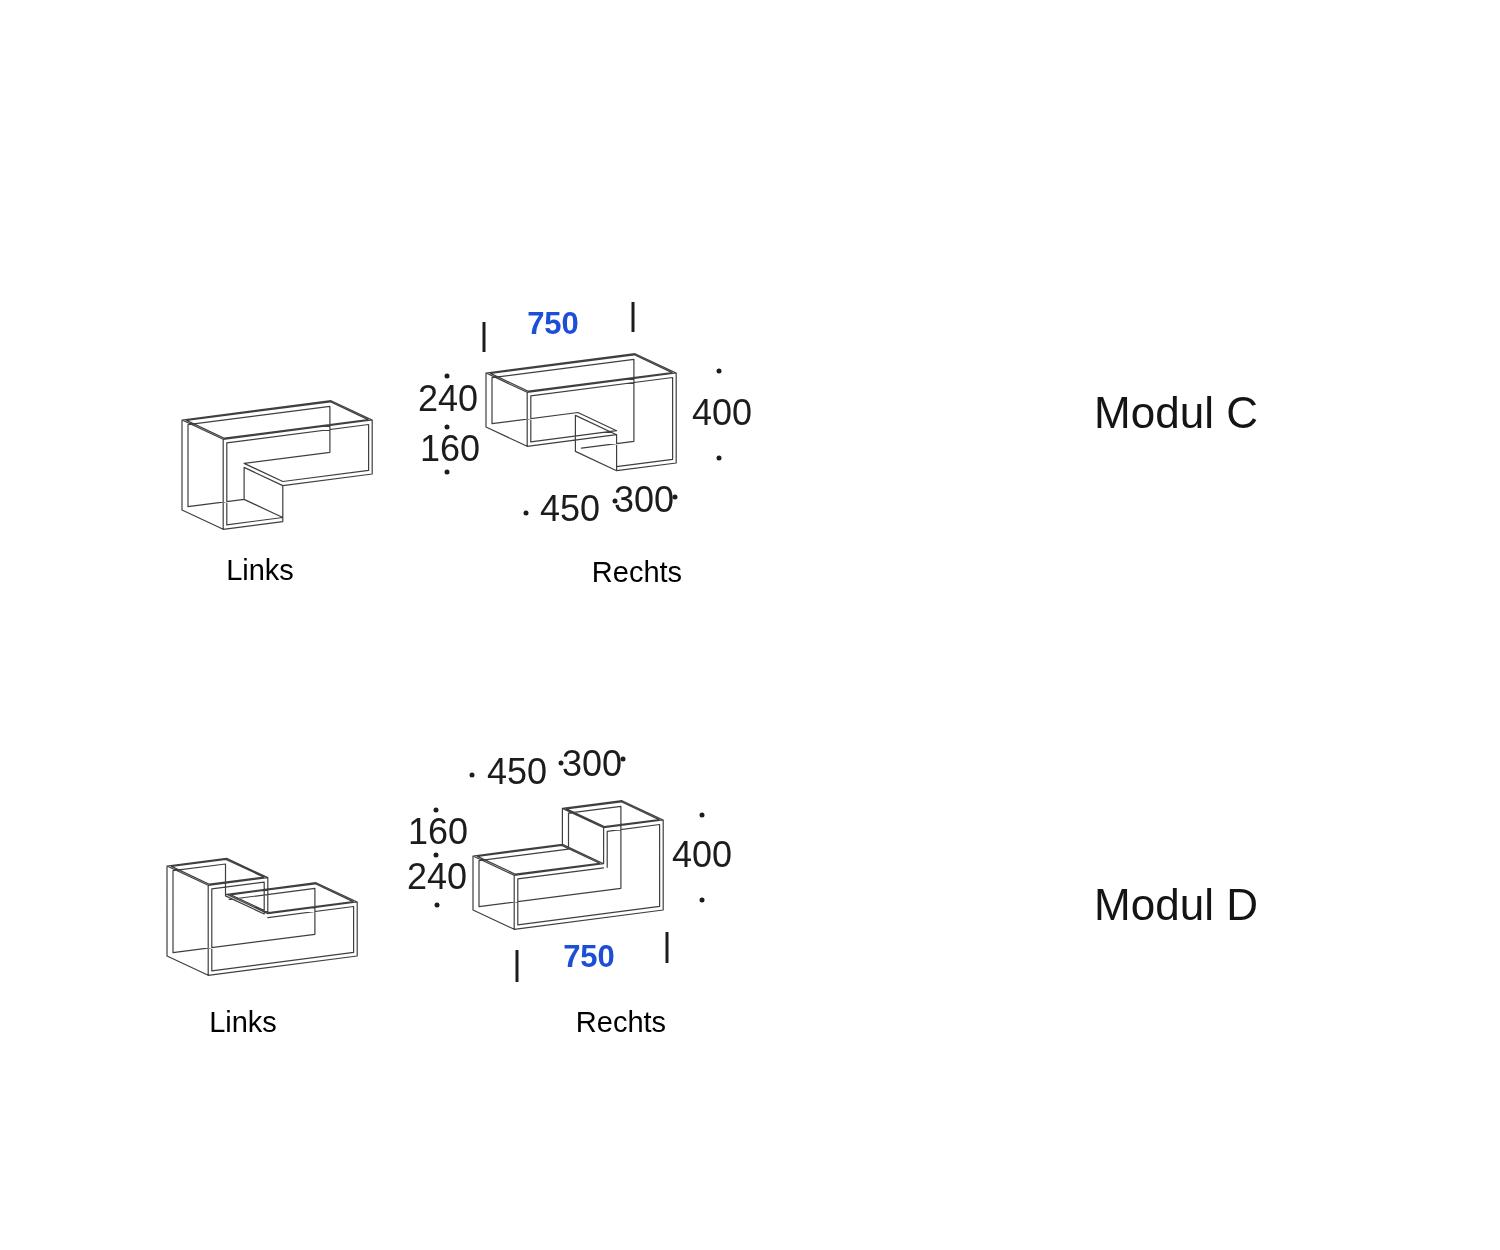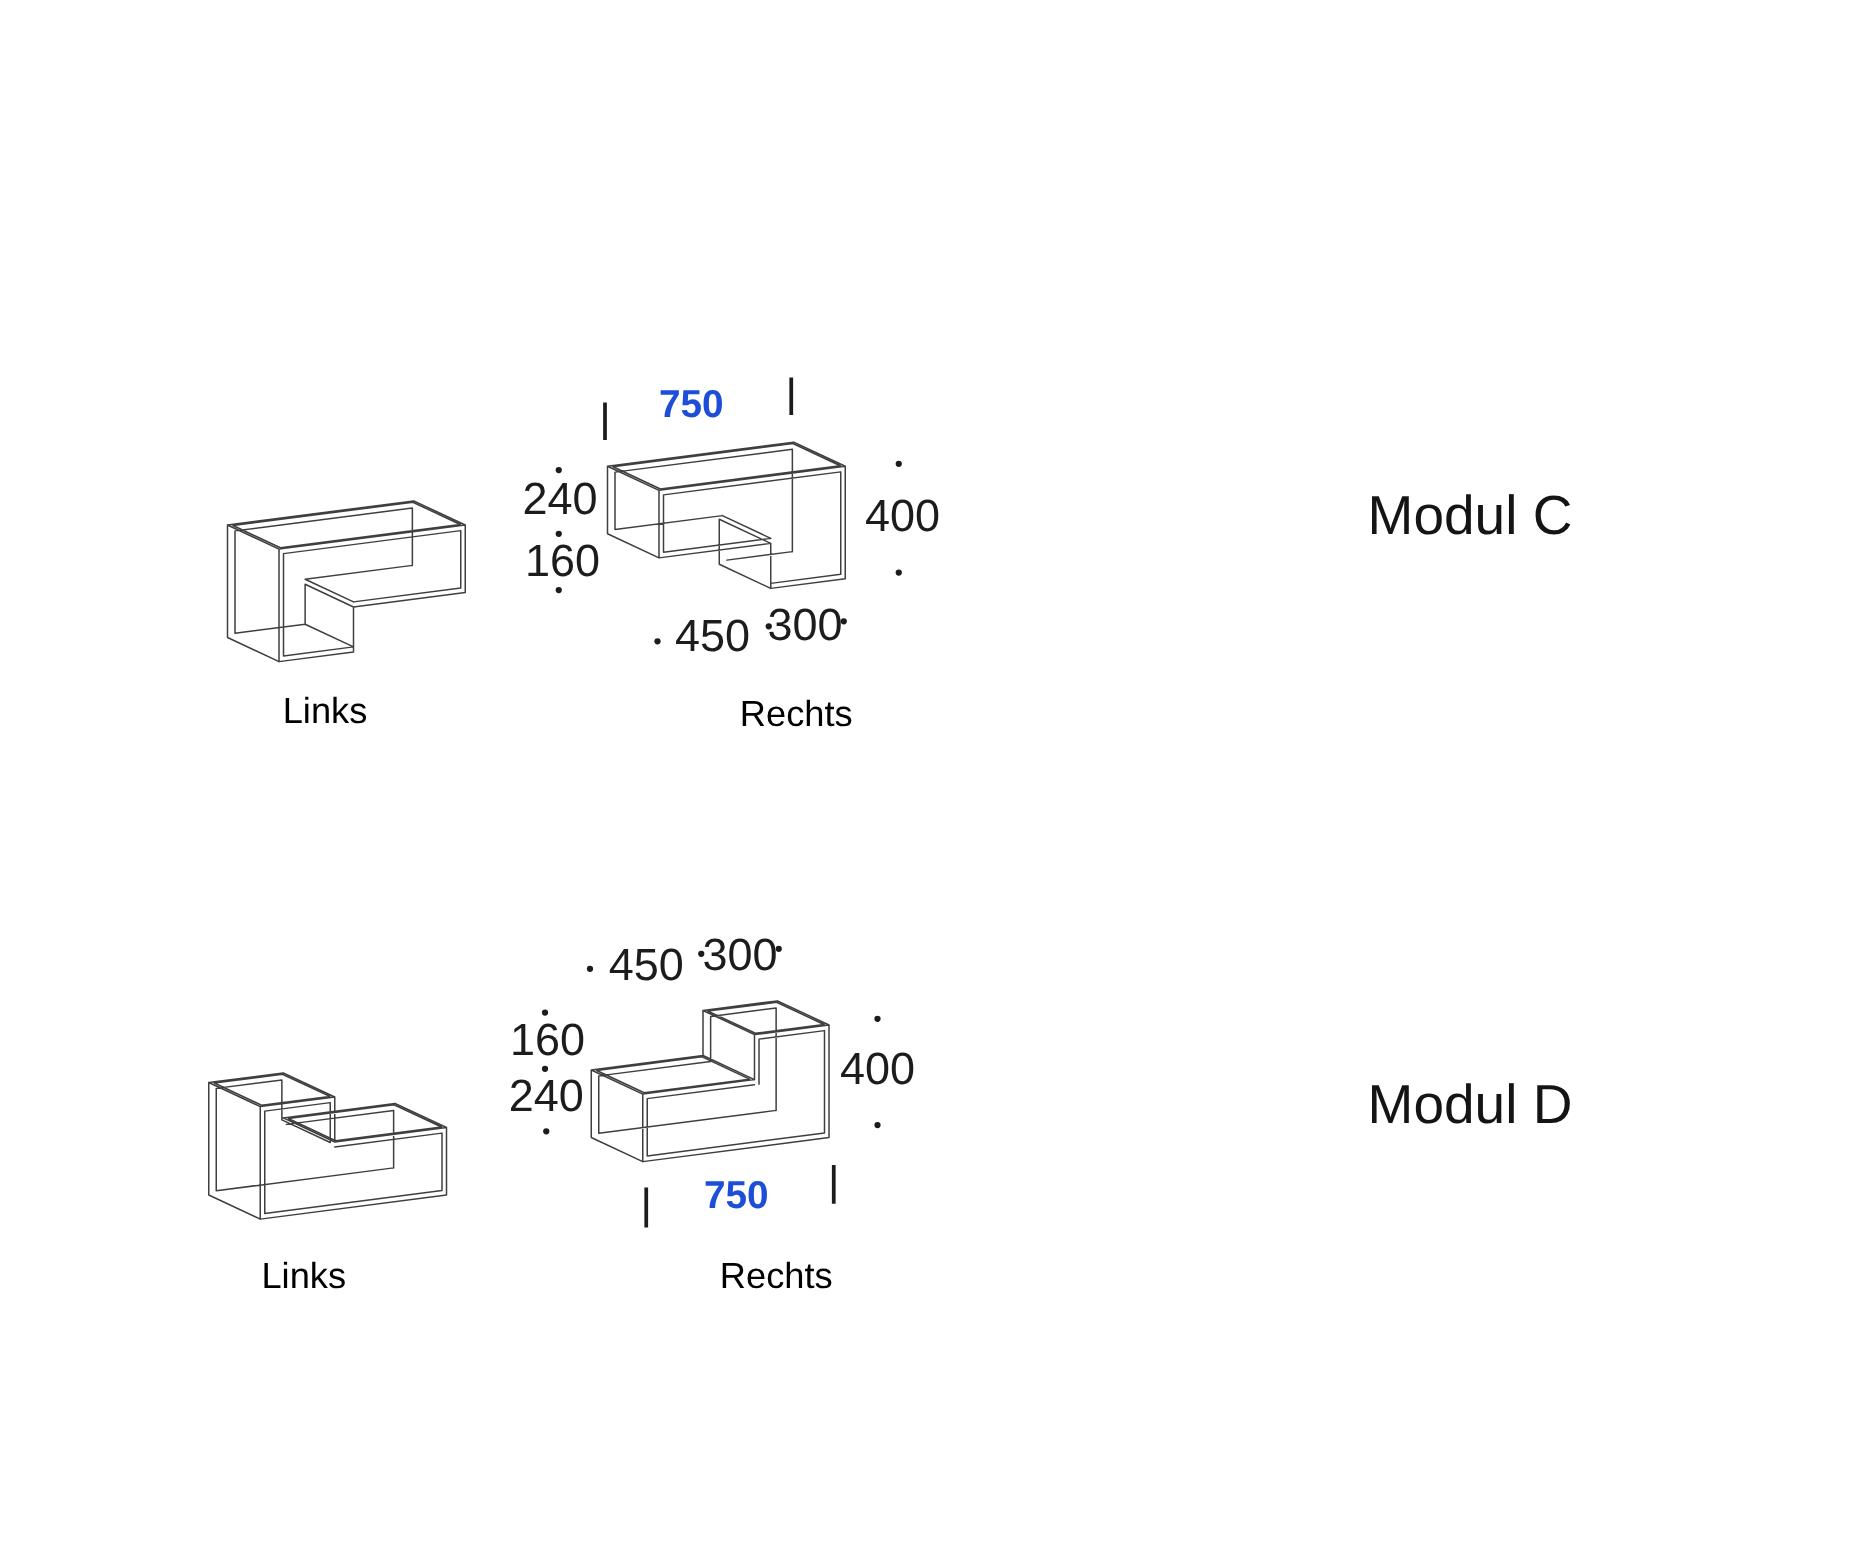--- a/index.html
+++ b/index.html
@@ -78,15 +78,15 @@
   <div class="lbl module-name" style="left:1176px;top:413px;">Modul C</div>
 
   <div class="lbl dim" style="left:517px;top:772px;">450</div>
   <div class="lbl dim" style="left:592px;top:764px;">300</div>
   <div class="lbl dim" style="left:438px;top:832px;">160</div>
   <div class="lbl dim" style="left:437px;top:877px;">240</div>
   <div class="lbl dim" style="left:702px;top:855px;">400</div>
   <div class="lbl dim-bold" style="left:589px;top:956px;">750</div>
   <div class="lbl variant" style="left:243px;top:1022px;">Links</div>
   <div class="lbl variant" style="left:621px;top:1022px;">Rechts</div>
-  <div class="lbl module-name" style="left:1176px;top:884px;">Modul D</div>
+  <div class="lbl module-name" style="left:1176px;top:905px;">Modul D</div>
 
 </div>
 
 </body></html>

